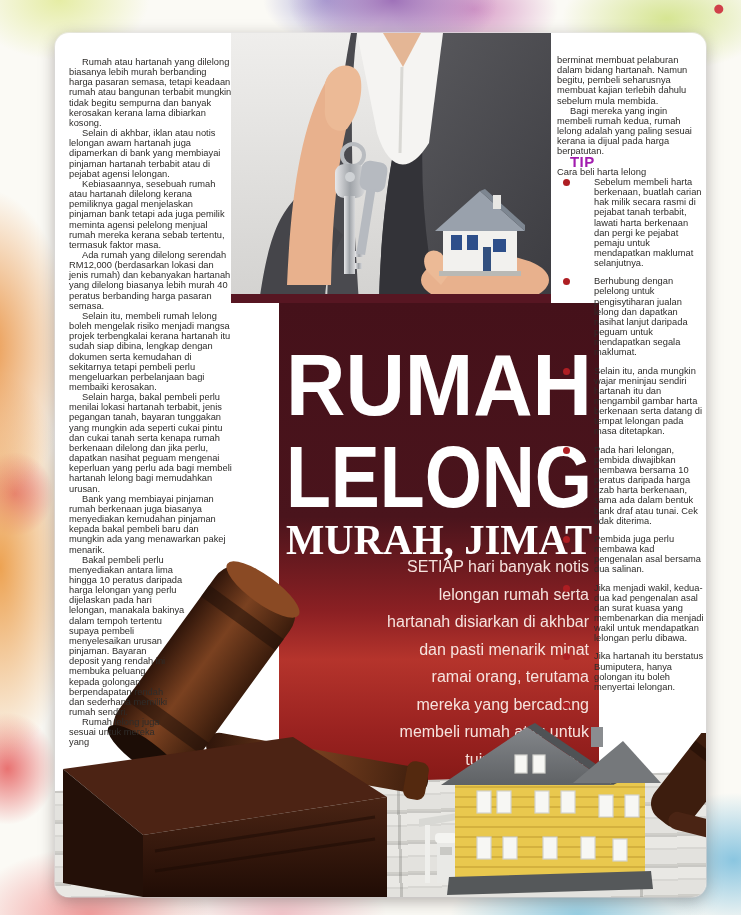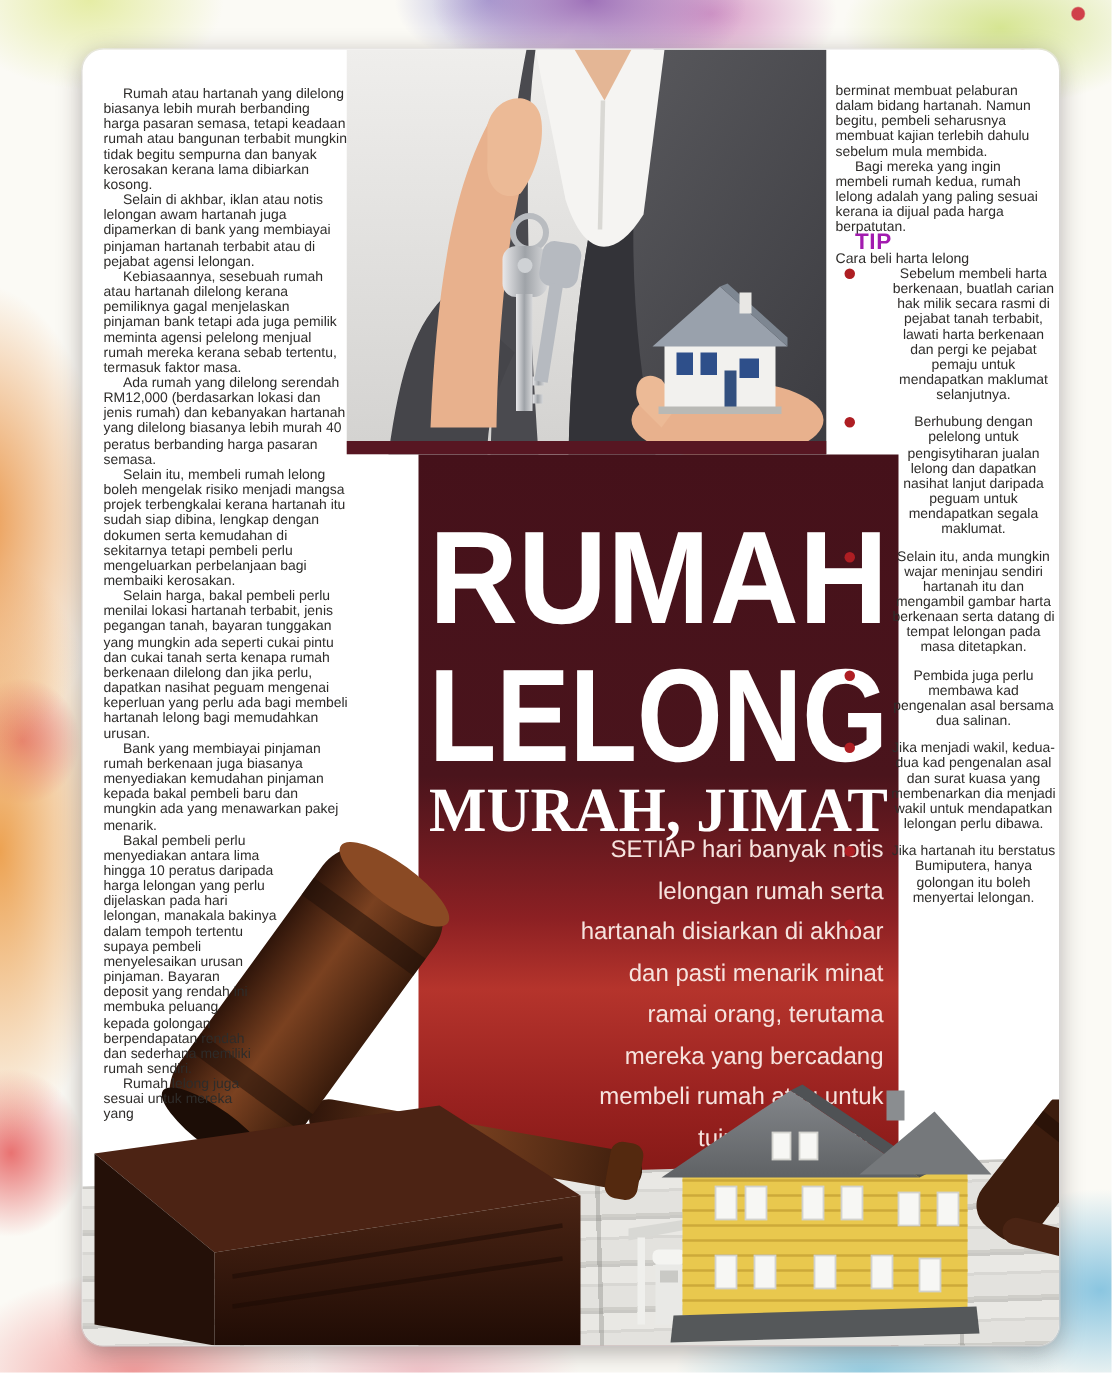--- a/index.html
+++ b/index.html
@@ -36,21 +36,21 @@
   .col p{margin:0;text-indent:13px;}
   .col p.no-indent{text-indent:0;}
   .fl{float:right;clear:right;}
   .f1{width:46px;height:70px;}
   .f2{width:60px;height:112px;}
   .f3{width:68px;height:90px;}
   .tip-head{font-size:15px;font-weight:bold;letter-spacing:.4px;color:#a21caf;margin:13px 0 0;}
   .tip-sub{font-size:9.4px;color:#2e2c2a;margin:1px 0 11px;}
   .tip-item{display:flex;margin-bottom:8px;}
   .tip-item .dot{flex:0 0 auto;width:7px;height:7px;border-radius:50%;background:#ae1e23;margin:2px 0 0 6px;}
-  .tip-item p{margin:0 0 0 24px;text-indent:0;text-align:center;}
+  .tip-item p{margin:0 0 0 24px;text-indent:0;}
   
   .photo{position:absolute;left:176px;top:0;width:320px;height:270px;}
   .band{
     position:absolute;left:176px;top:270px;width:320px;height:594px;
     background:linear-gradient(180deg,#45111a 0%,#4a141c 36%,#8c2023 52%,#b5342c 60%,#9a2220 72%,#76120f 88%,#6a0f0e 100%);
     margin-left:48px;
   }
   .title-svg{position:absolute;left:4px;top:20px;}
   .intro{
     position:absolute;left:104px;right:10px;top:250px;
@@ -271,20 +271,24 @@
         <div class="tip-item">
         <span class="dot"></span>
         <p>Berhubung dengan pelelong untuk pengisytiharan jualan lelong dan dapatkan nasihat lanjut daripada peguam untuk mendapatkan segala maklumat.</p>
       </div>
         <div class="tip-item">
         <span class="dot"></span>
         <p>Selain itu, anda mungkin wajar meninjau sendiri hartanah itu dan mengambil gambar harta berkenaan serta datang di tempat lelongan pada masa ditetapkan.</p>
       </div>
         <div class="tip-item">
         <span class="dot"></span>
+        <p>Pada hari lelongan, pembida diwajibkan membawa bersama 10 peratus daripada harga rizab harta berkenaan, sama ada dalam bentuk bank draf atau tunai. Cek tidak diterima.</p>
+      </div>
+        <div class="tip-item">
+        <span class="dot"></span>
         <p>Pembida juga perlu membawa kad pengenalan asal bersama dua salinan.</p>
       </div>
         <div class="tip-item">
         <span class="dot"></span>
         <p>Jika menjadi wakil, kedua-dua kad pengenalan asal dan surat kuasa yang membenarkan dia menjadi wakil untuk mendapatkan lelongan perlu dibawa.</p>
       </div>
         <div class="tip-item">
         <span class="dot"></span>
         <p>Jika hartanah itu berstatus Bumiputera, hanya golongan itu boleh menyertai lelongan.</p>
       </div>

